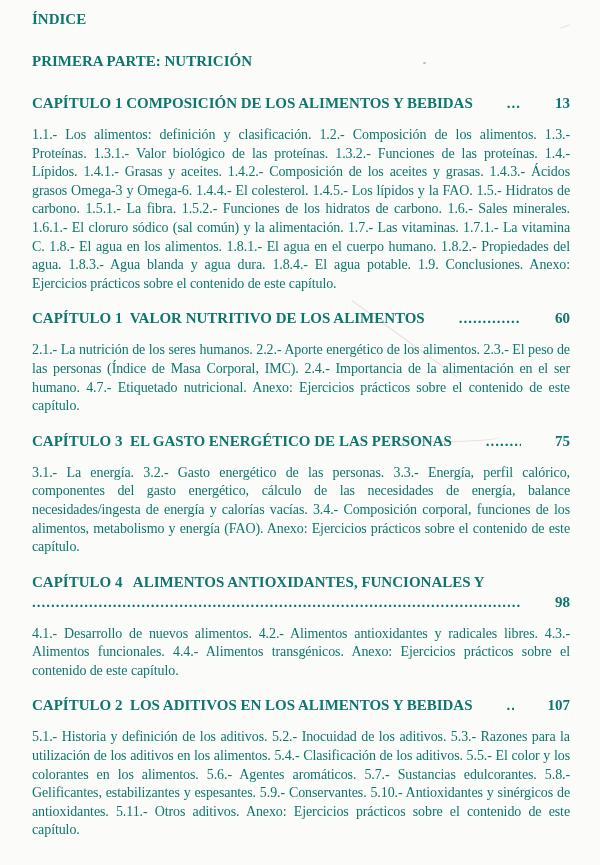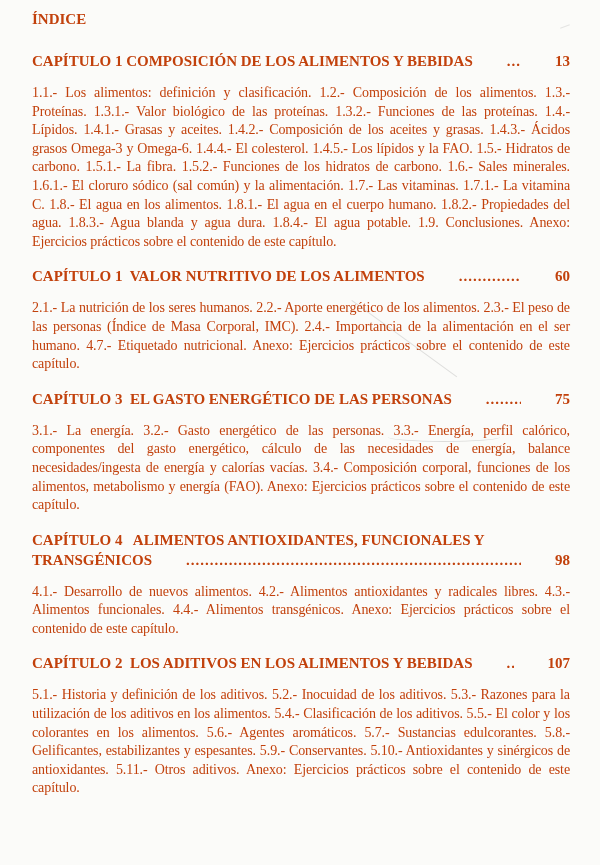--- a/index.html
+++ b/index.html
@@ -7,21 +7,21 @@
     padding: 0;
     background: #fbfbf9;
   }
   .page {
     position: relative;
     width: 600px;
     height: 865px;
     box-sizing: border-box;
     padding: 9px 30px 0 32px;
     background: #fbfbf9;
-    color: #c2410c;
+    color: #0f766e;
     font-family: "Liberation Serif", serif;
     overflow: hidden;
   }
   .scan-layer {
     filter: blur(0.25px);
   }
   .doc-title {
     font-size: 15px;
     font-weight: bold;
     line-height: 20px;
@@ -113,20 +113,21 @@
 
   <div class="artifact artifact-1"></div>
   <div class="artifact artifact-2"></div>
   <div class="artifact artifact-3"></div>
   <div class="artifact artifact-4"></div>
 
   <div class="scan-layer">
 
     <h1 class="doc-title">ÍNDICE</h1>
 
+    <h2 class="part-heading">PRIMERA PARTE: NUTRICIÓN</h2>
 
     <section class="chapter">
       <div class="chapter-heading">
         <span class="ch-title">CAPÍTULO 1 COMPOSICIÓN DE LOS ALIMENTOS Y BEBIDAS</span>
         <span class="leader">........................................................................................................................</span>
         <span class="pagenum">13</span>
       </div>
       <p class="chapter-body">1.1.- Los alimentos: definición y clasificación. 1.2.- Composición de los alimentos. 1.3.- Proteínas. 1.3.1.- Valor biológico de las proteínas. 1.3.2.- Funciones de las proteínas. 1.4.- Lípidos. 1.4.1.- Grasas y aceites. 1.4.2.- Composición de los aceites y grasas. 1.4.3.- Ácidos grasos Omega-3 y Omega-6. 1.4.4.- El colesterol. 1.4.5.- Los lípidos y la FAO. 1.5.- Hidratos de carbono. 1.5.1.- La fibra. 1.5.2.- Funciones de los hidratos de carbono. 1.6.- Sales minerales. 1.6.1.- El cloruro sódico (sal común) y la alimentación. 1.7.- Las vitaminas. 1.7.1.- La vitamina C. 1.8.- El agua en los alimentos. 1.8.1.- El agua en el cuerpo humano. 1.8.2.- Propiedades del agua. 1.8.3.- Agua blanda y agua dura. 1.8.4.- El agua potable. 1.9. Conclusiones. Anexo: Ejercicios prácticos sobre el contenido de este capítulo.</p>
     </section>
 
@@ -145,21 +146,20 @@
         <span class="leader">........................................................................................................................</span>
         <span class="pagenum">75</span>
       </div>
       <p class="chapter-body">3.1.- La energía. 3.2.- Gasto energético de las personas. 3.3.- Energía, perfil calórico, componentes del gasto energético, cálculo de las necesidades de energía, balance necesidades/ingesta de energía y calorías vacías. 3.4.- Composición corporal, funciones de los alimentos, metabolismo y energía (FAO). Anexo: Ejercicios prácticos sobre el contenido de este capítulo.</p>
     </section>
 
     <section class="chapter">
       <div class="chapter-heading-block">
         <div class="chapter-heading-line1">CAPÍTULO 4   ALIMENTOS ANTIOXIDANTES, FUNCIONALES Y</div>
         <div class="chapter-heading">
-          <span class="ch-title">TRANSGÉNICOS</span>
           <span class="leader">........................................................................................................................</span>
           <span class="pagenum">98</span>
         </div>
       </div>
       <p class="chapter-body">4.1.- Desarrollo de nuevos alimentos. 4.2.- Alimentos antioxidantes y radicales libres. 4.3.- Alimentos funcionales. 4.4.- Alimentos transgénicos. Anexo: Ejercicios prácticos sobre el contenido de este capítulo.</p>
     </section>
 
     <section class="chapter">
       <div class="chapter-heading">
         <span class="ch-title">CAPÍTULO 2  LOS ADITIVOS EN LOS ALIMENTOS Y BEBIDAS</span>

